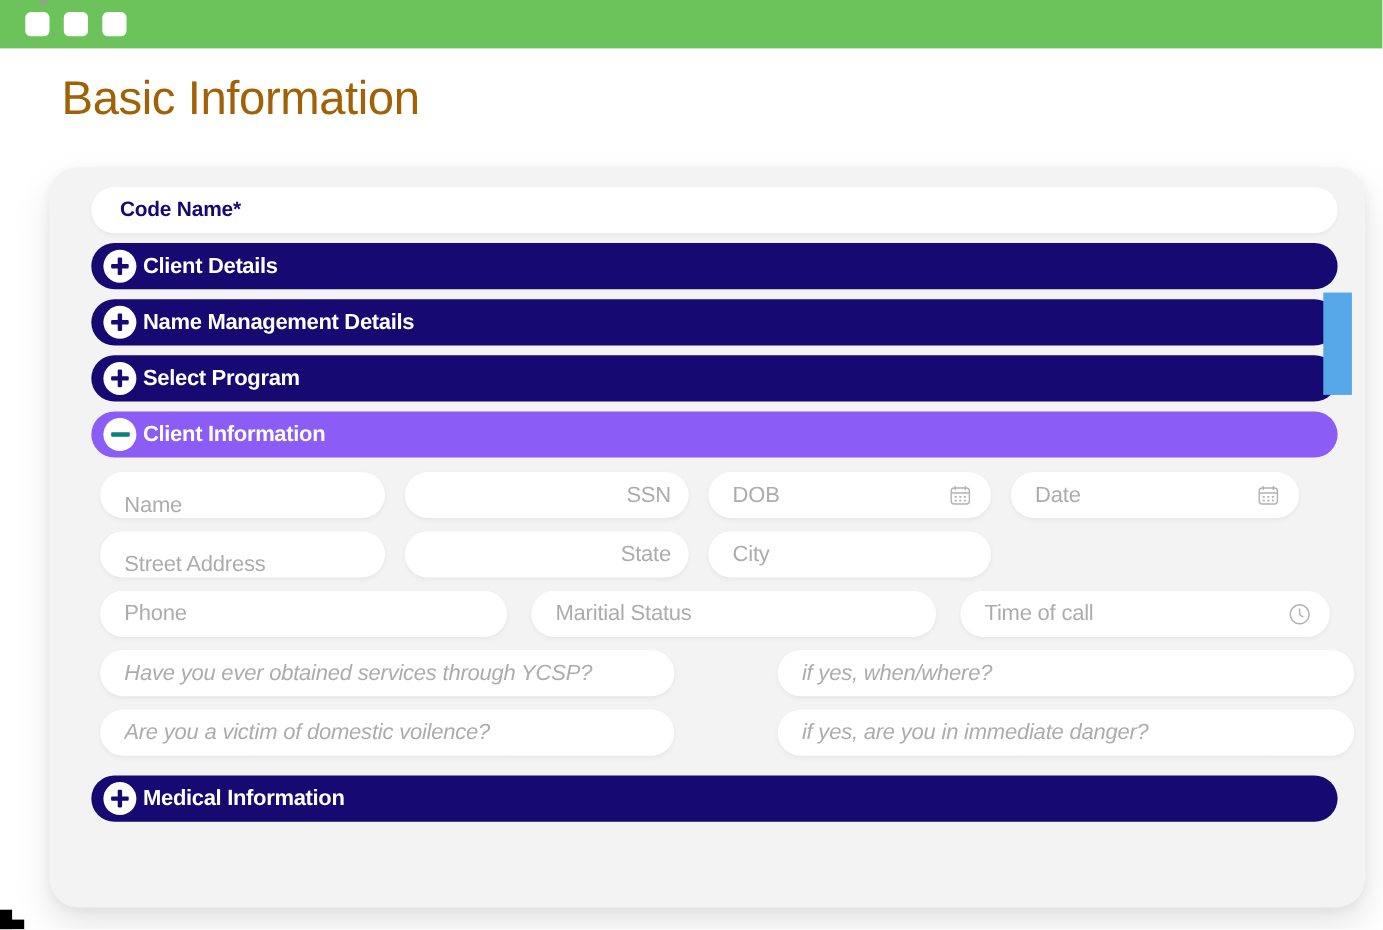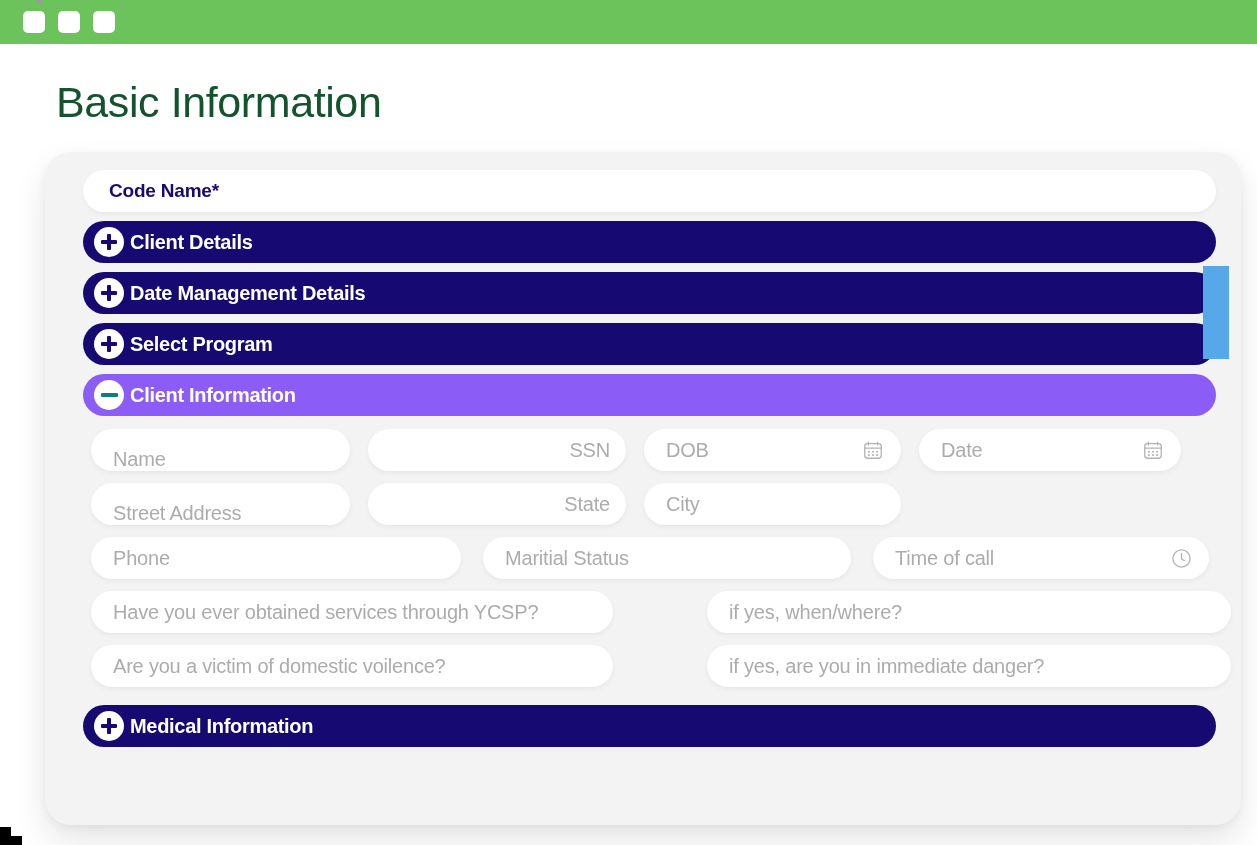--- a/index.html
+++ b/index.html
@@ -81,25 +81,25 @@
     left: 0;
     top: 44px;
     width: 1257px;
     height: 801px;
     background: #ffffff;
   }
 
   .page-title {
     position: absolute;
     left: 56px;
-    top: 34px;
+    top: 22px;
     font-size: 43px;
     font-weight: 400;
     letter-spacing: -0.4px;
-    color: #14532d;
+    color: #a16207;
     white-space: nowrap;
   }
 
   
   .card {
     position: absolute;
     left: 45px;
     top: 108px;
     width: 1196px;
     height: 673px;
@@ -252,21 +252,21 @@
   .w-a { width: 259px; align-items: flex-end; }   
   .w-b { width: 258px; text-align: right; }
   .w-c { width: 257px; }   
   .w-d { width: 262px; }
   .w-e { width: 370px; }   
   .w-f { width: 368px; }   
   .w-g { width: 336px; align-items: center; }   
   .w-h { width: 529px; }   
   .w-i { width: 531px; }   
 
-  .field-row.wide { gap: 94px; }
+  .field-row.wide { gap: 94px; font-style: italic; }
   .field-row.mid  { gap: 22px; }
 
   .long .ph { font-size: 20px; }
 
   .bottom-acc { margin-top: 18px; }
 </style>
 </head>
 <body>
 
 <div class="screen">
@@ -292,21 +292,21 @@
           <span>Code Name*</span>
         </div>
 
         <div class="pill acc navy">
           <div class="acc-icon"></div>
           <div class="acc-label">Client Details</div>
         </div>
 
         <div class="pill acc navy">
           <div class="acc-icon"></div>
-          <div class="acc-label">Date Management Details</div>
+          <div class="acc-label">Name Management Details</div>
         </div>
 
         <div class="pill acc navy">
           <div class="acc-icon"></div>
           <div class="acc-label">Select Program</div>
         </div>
 
         <div class="pill acc teal">
           <div class="acc-icon"></div>
           <div class="acc-label">Client Information</div>

